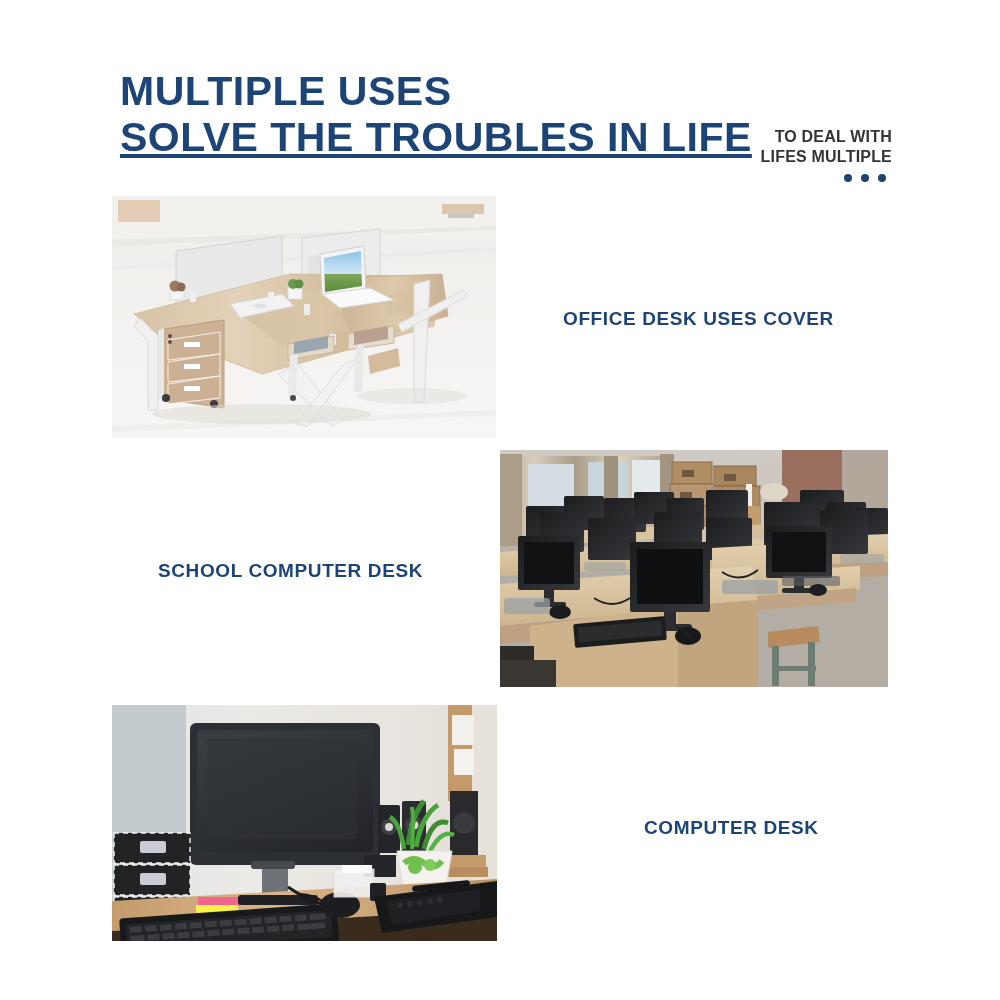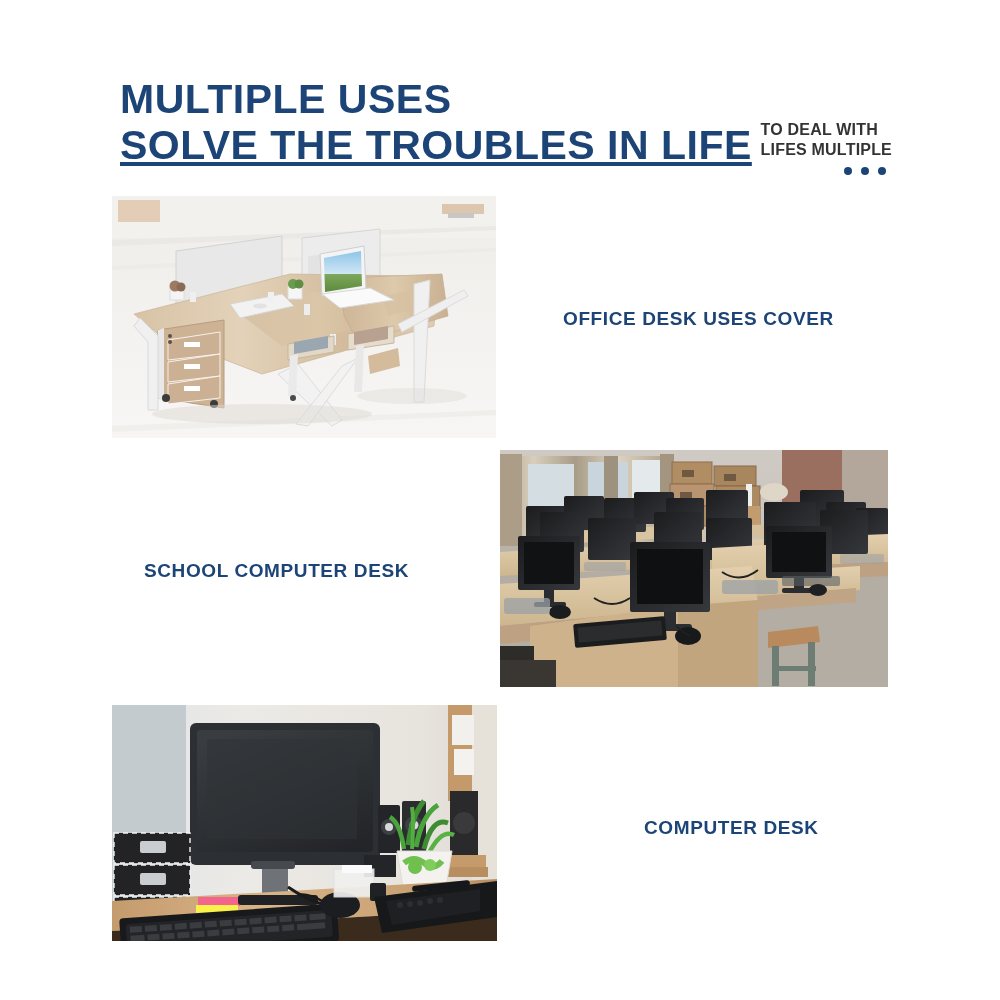--- a/index.html
+++ b/index.html
@@ -15,27 +15,26 @@
   .header { position: absolute; left: 120px; top: 68px; width: 790px; height: 120px; }
   .title-block { position: absolute; left: 0; top: 0; }
   .title-line {
     color: #1d4477;
     font-size: 41px;
     font-weight: 700;
     letter-spacing: 0.5px;
     line-height: 46px;
     white-space: nowrap;
     font-family: "Liberation Sans", sans-serif;
-    margin-top: 8px;
   }
   .title-line.l2 { margin-top: 0; text-decoration: underline; }
 
   .subtitle-block {
-    position: absolute; right: 18px; top: 52px;
-    text-align: left;
+    position: absolute; right: 18px; top: 59px;
+    text-align: right;
   }
   .subtitle-line {
     color: #333333;
     font-size: 16px;
     font-weight: 700;
     letter-spacing: 0.2px;
     line-height: 20px;
     white-space: nowrap;
   }
   .dots { margin-top: 7px; display: flex; gap: 9px; justify-content: flex-end; padding-right: 6px; }
@@ -53,21 +52,21 @@
     font-weight: 700;
     letter-spacing: 0.6px;
     white-space: nowrap;
   }
 
   
   #photo1 { left: 112px; top: 196px; width: 384px; height: 242px; }
   #cap1 { left: 563px; top: 308px; }
   
   #photo2 { left: 500px; top: 450px; width: 388px; height: 237px; }
-  #cap2 { left: 144px; top: 560px; }
+  #cap2 { left: 158px; top: 560px; }
   
   #photo3 { left: 112px; top: 705px; width: 385px; height: 236px; }
   #cap3 { left: 644px; top: 817px; }
 
   .photo svg { display: block; width: 100%; height: 100%; }
 </style>
 </head>
 <body>
 
 <div class="page">

